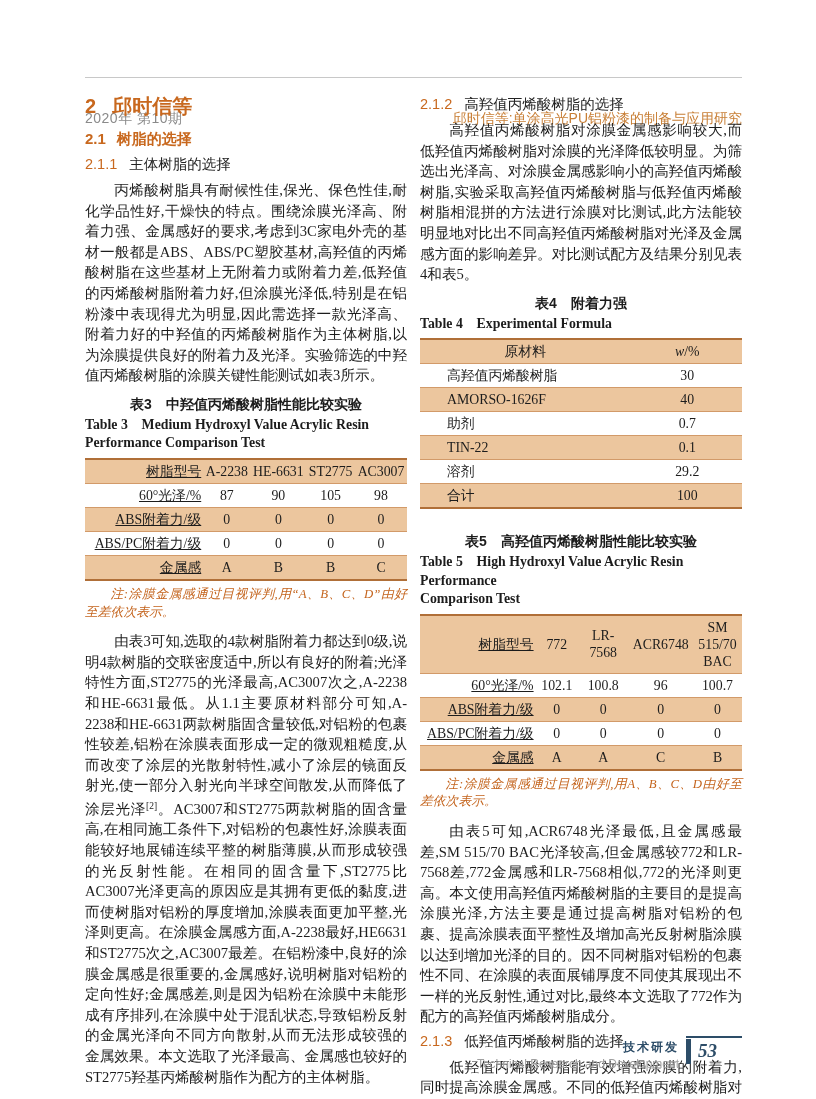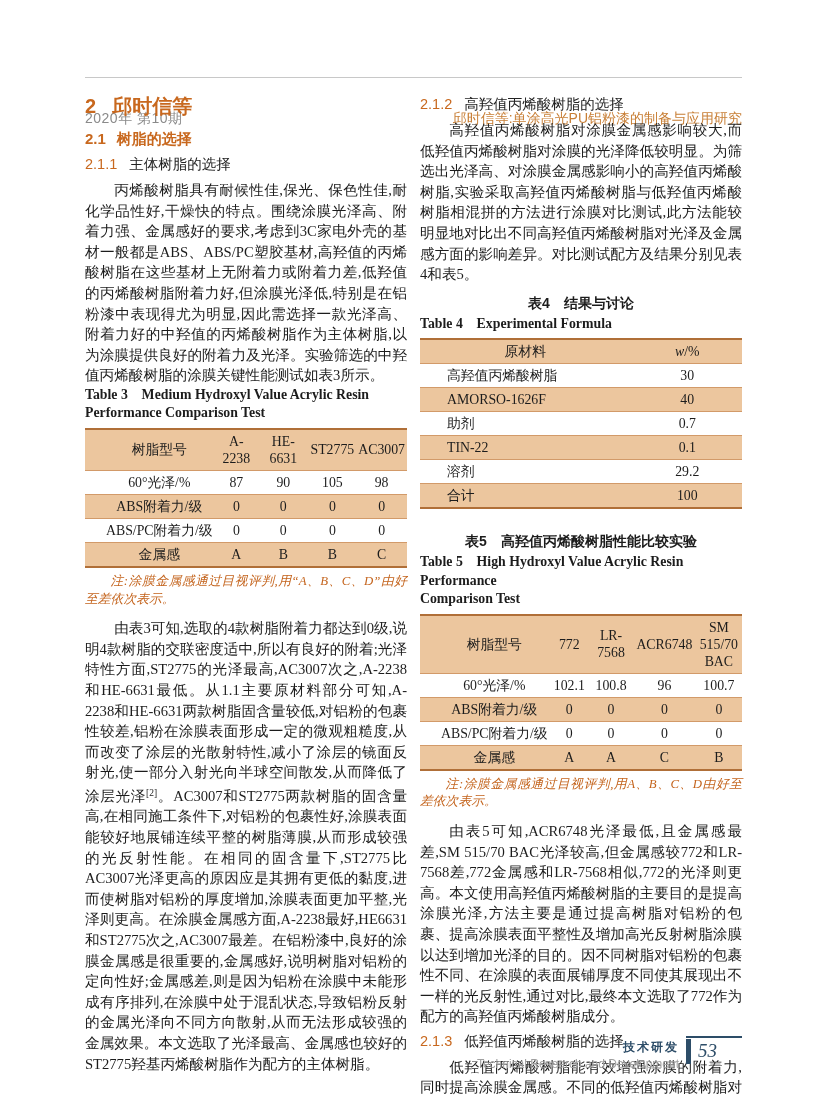--- a/index.html
+++ b/index.html
@@ -42,21 +42,21 @@
           font-weight:bold;font-size:13.8px;line-height:18.5px;margin:0 0 5px 0;}
   .gap-top{margin-top:24px;}
 
   
   table{width:100%;border-collapse:collapse;
         border-top:2px solid #b06f38;border-bottom:2px solid #b06f38;
         font-size:13.8px;}
   td{padding:3px 2px;text-align:center;line-height:17px;}
   tr + tr{border-top:1px solid #d29a69;}
   tr.band{background:#ecc69e;}
-  td.rowlabel{text-align:center;padding-left:21px;white-space:nowrap;}
+  td.rowlabel{text-align:right;padding-left:7px;white-space:nowrap;text-decoration:underline;}
   .unit-i{font-style:italic;}
   
   .t4 td.mat{text-align:left;padding-left:27px;}
   .t4 td.mathead{text-align:center;padding-left:0;}
   .t4 td.val{width:34%;}
   
   .t5 td.c0{width:106px;}
   .t5 td.c1{width:44px;}
   .t5 td.c2{width:58px;}
   .t5 td.c3{width:64px;}
@@ -69,21 +69,21 @@
   .footer{position:absolute;right:74px;bottom:28px;display:flex;align-items:flex-start;}
   .f-text{text-align:right;margin-right:7px;padding-top:3px;}
   .f-zh{font-family:Liberation Serif, serif;font-weight:bold;
         font-size:12px;color:#2d4d68;letter-spacing:2px;}
   .f-en{font-family:"Liberation Sans","DejaVu Sans",sans-serif;font-size:12px;
         color:#a0a0a0;margin-top:1px;}
   .f-page{width:56px;}
   .f-line{border-top:2px solid #2d4d68;}
   .f-row{display:flex;align-items:flex-start;margin-top:1px;}
   .f-bar{width:5px;height:25px;background:#2d4d68;margin-right:7px;}
-  .f-num{font-family:"Liberation Serif","DejaVu Serif",serif;font-weight:normal;
+  .f-num{font-family:"Liberation Serif","DejaVu Serif",serif;font-weight:bold;
          font-style:italic;font-size:19px;color:#2d4d68;line-height:24px;}
 </style>
 </head>
 <body>
 
 <div class="runhead">
   <span class="runhead-left">2020年 第10期</span>
   <span class="runhead-right">邱时信等:单涂高光PU铝粉漆的制备与应用研究</span>
 </div>
 <div class="runhead-rule"></div>
@@ -96,20 +96,21 @@
     </div>
     <div class="h2">
       <span class="num">2.1</span><span>树脂的选择</span>
     </div>
     <div class="h3">
       <span class="num">2.1.1</span><span>主体树脂的选择</span>
     </div>
 
     <p class="para">丙烯酸树脂具有耐候性佳,保光、保色性佳,耐化学品性好,干燥快的特点。围绕涂膜光泽高、附着力强、金属感好的要求,考虑到3C家电外壳的基材一般都是ABS、ABS/PC塑胶基材,高羟值的丙烯酸树脂在这些基材上无附着力或附着力差,低羟值的丙烯酸树脂附着力好,但涂膜光泽低,特别是在铝粉漆中表现得尤为明显,因此需选择一款光泽高、附着力好的中羟值的丙烯酸树脂作为主体树脂,以为涂膜提供良好的附着力及光泽。实验筛选的中羟值丙烯酸树脂的涂膜关键性能测试如表3所示。</p>
 
+    <div class="cap-zh">表3　中羟值丙烯酸树脂性能比较实验</div>
     <div class="cap-en">
       <span>Table 3　Medium Hydroxyl Value Acrylic Resin</span><br>
       <span>Performance Comparison Test</span>
     </div>
 
     <table class="t3">
       <tbody>
           <tr class="band">
         <td class="rowlabel">树脂型号</td>
         <td>A-2238</td>
@@ -152,21 +153,21 @@
     <p class="para"><span>由表3可知,选取的4款树脂附着力都达到0级,说明4款树脂的交联密度适中,所以有良好的附着;光泽特性方面,ST2775的光泽最高,AC3007次之,A-2238和HE-6631最低。从1.1主要原材料部分可知,A-2238和HE-6631两款树脂固含量较低,对铝粉的包裹性较差,铝粉在涂膜表面形成一定的微观粗糙度,从而改变了涂层的光散射特性,减小了涂层的镜面反射光,使一部分入射光向半球空间散发,从而降低了涂层光泽</span><span class="sup">[2]</span><span>。AC3007和ST2775两款树脂的固含量高,在相同施工条件下,对铝粉的包裹性好,涂膜表面能较好地展铺连续平整的树脂薄膜,从而形成较强的光反射性能。在相同的固含量下,ST2775比AC3007光泽更高的原因应是其拥有更低的黏度,进而使树脂对铝粉的厚度增加,涂膜表面更加平整,光泽则更高。在涂膜金属感方面,A-2238最好,HE6631和ST2775次之,AC3007最差。在铝粉漆中,良好的涂膜金属感是很重要的,金属感好,说明树脂对铝粉的定向性好;金属感差,则是因为铝粉在涂膜中未能形成有序排列,在涂膜中处于混乱状态,导致铝粉反射的金属光泽向不同方向散射,从而无法形成较强的金属效果。本文选取了光泽最高、金属感也较好的ST2775羟基丙烯酸树脂作为配方的主体树脂。</span></p>
   </div>
 
   <div class="col">
     <div class="h3" style="margin-top:9px;">
       <span class="num">2.1.2</span><span>高羟值丙烯酸树脂的选择</span>
     </div>
 
     <p class="para">高羟值丙烯酸树脂对涂膜金属感影响较大,而低羟值丙烯酸树脂对涂膜的光泽降低较明显。为筛选出光泽高、对涂膜金属感影响小的高羟值丙烯酸树脂,实验采取高羟值丙烯酸树脂与低羟值丙烯酸树脂相混拼的方法进行涂膜对比测试,此方法能较明显地对比出不同高羟值丙烯酸树脂对光泽及金属感方面的影响差异。对比测试配方及结果分别见表4和表5。</p>
 
-    <div class="cap-zh">表4　结果与讨论</div>
+    <div class="cap-zh">表4　附着力强</div>
     <div class="cap-en">Table 4　Experimental Formula</div>
 
     <table class="t4">
       <tbody>
           <tr class="band">
         <td class="mat mathead">原材料</td>
         <td class="val"><span class="unit-i">w</span><span>/%</span></td>
       </tr>
       <tr>
         <td class="mat">高羟值丙烯酸树脂</td>

